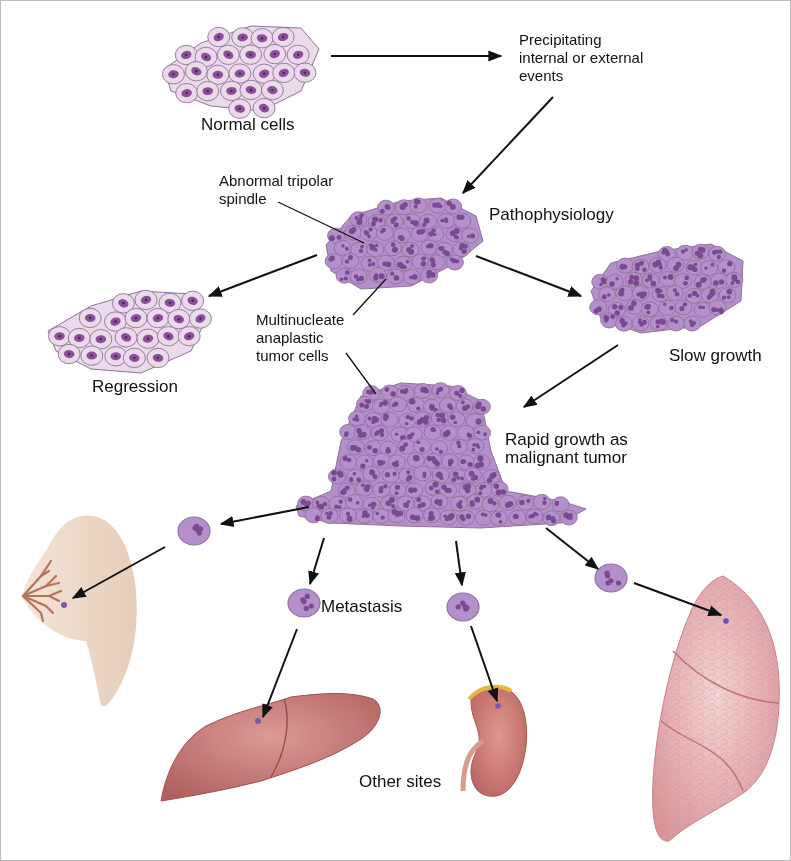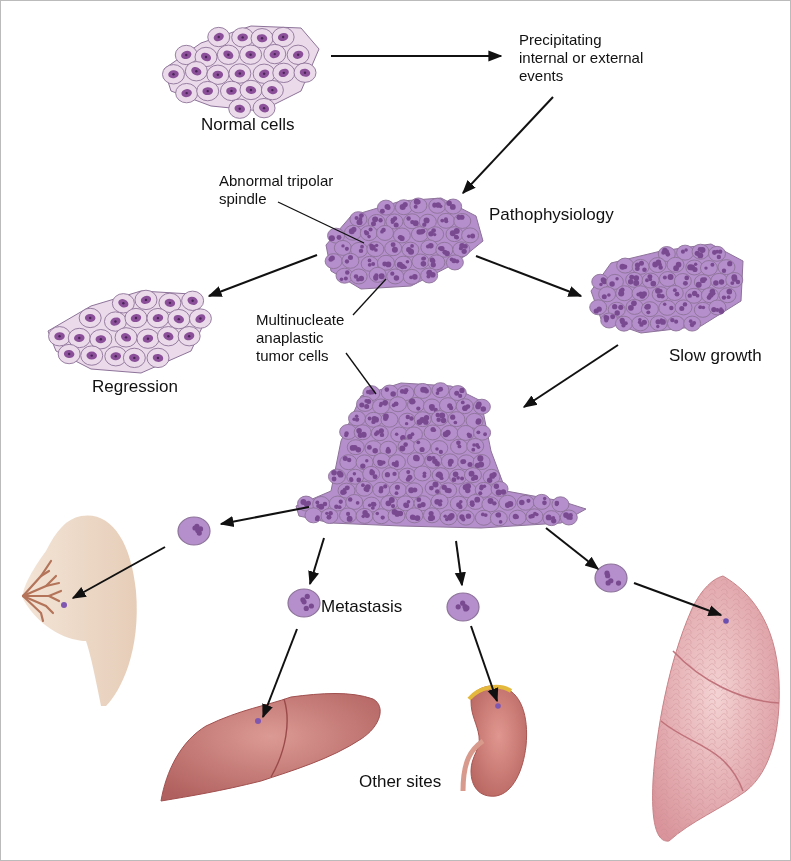--- a/index.html
+++ b/index.html
@@ -1023,15 +1023,17 @@
 spindle</div>
 <div class="lbl" style="left:518px;top:30px;">Precipitating
 internal or external
 events</div>
 <div class="lbl bold" style="left:488px;top:205px;">Pathophysiology</div>
 <div class="lbl" style="left:255px;top:302px;margin-top:8px;">Multinucleate
 anaplastic
 tumor cells</div>
 <div class="lbl bold" style="left:91px;top:377px;">Regression</div>
 <div class="lbl bold" style="left:668px;top:346px;">Slow growth</div>
+<div class="lbl bold" style="left:504px;top:430px;">Rapid growth as
+malignant tumor</div>
 <div class="lbl bold" style="left:320px;top:597px;">Metastasis</div>
 <div class="lbl bold" style="left:358px;top:740px;margin-top:32px;">Other sites</div>
 </div>
 
 </body></html>

